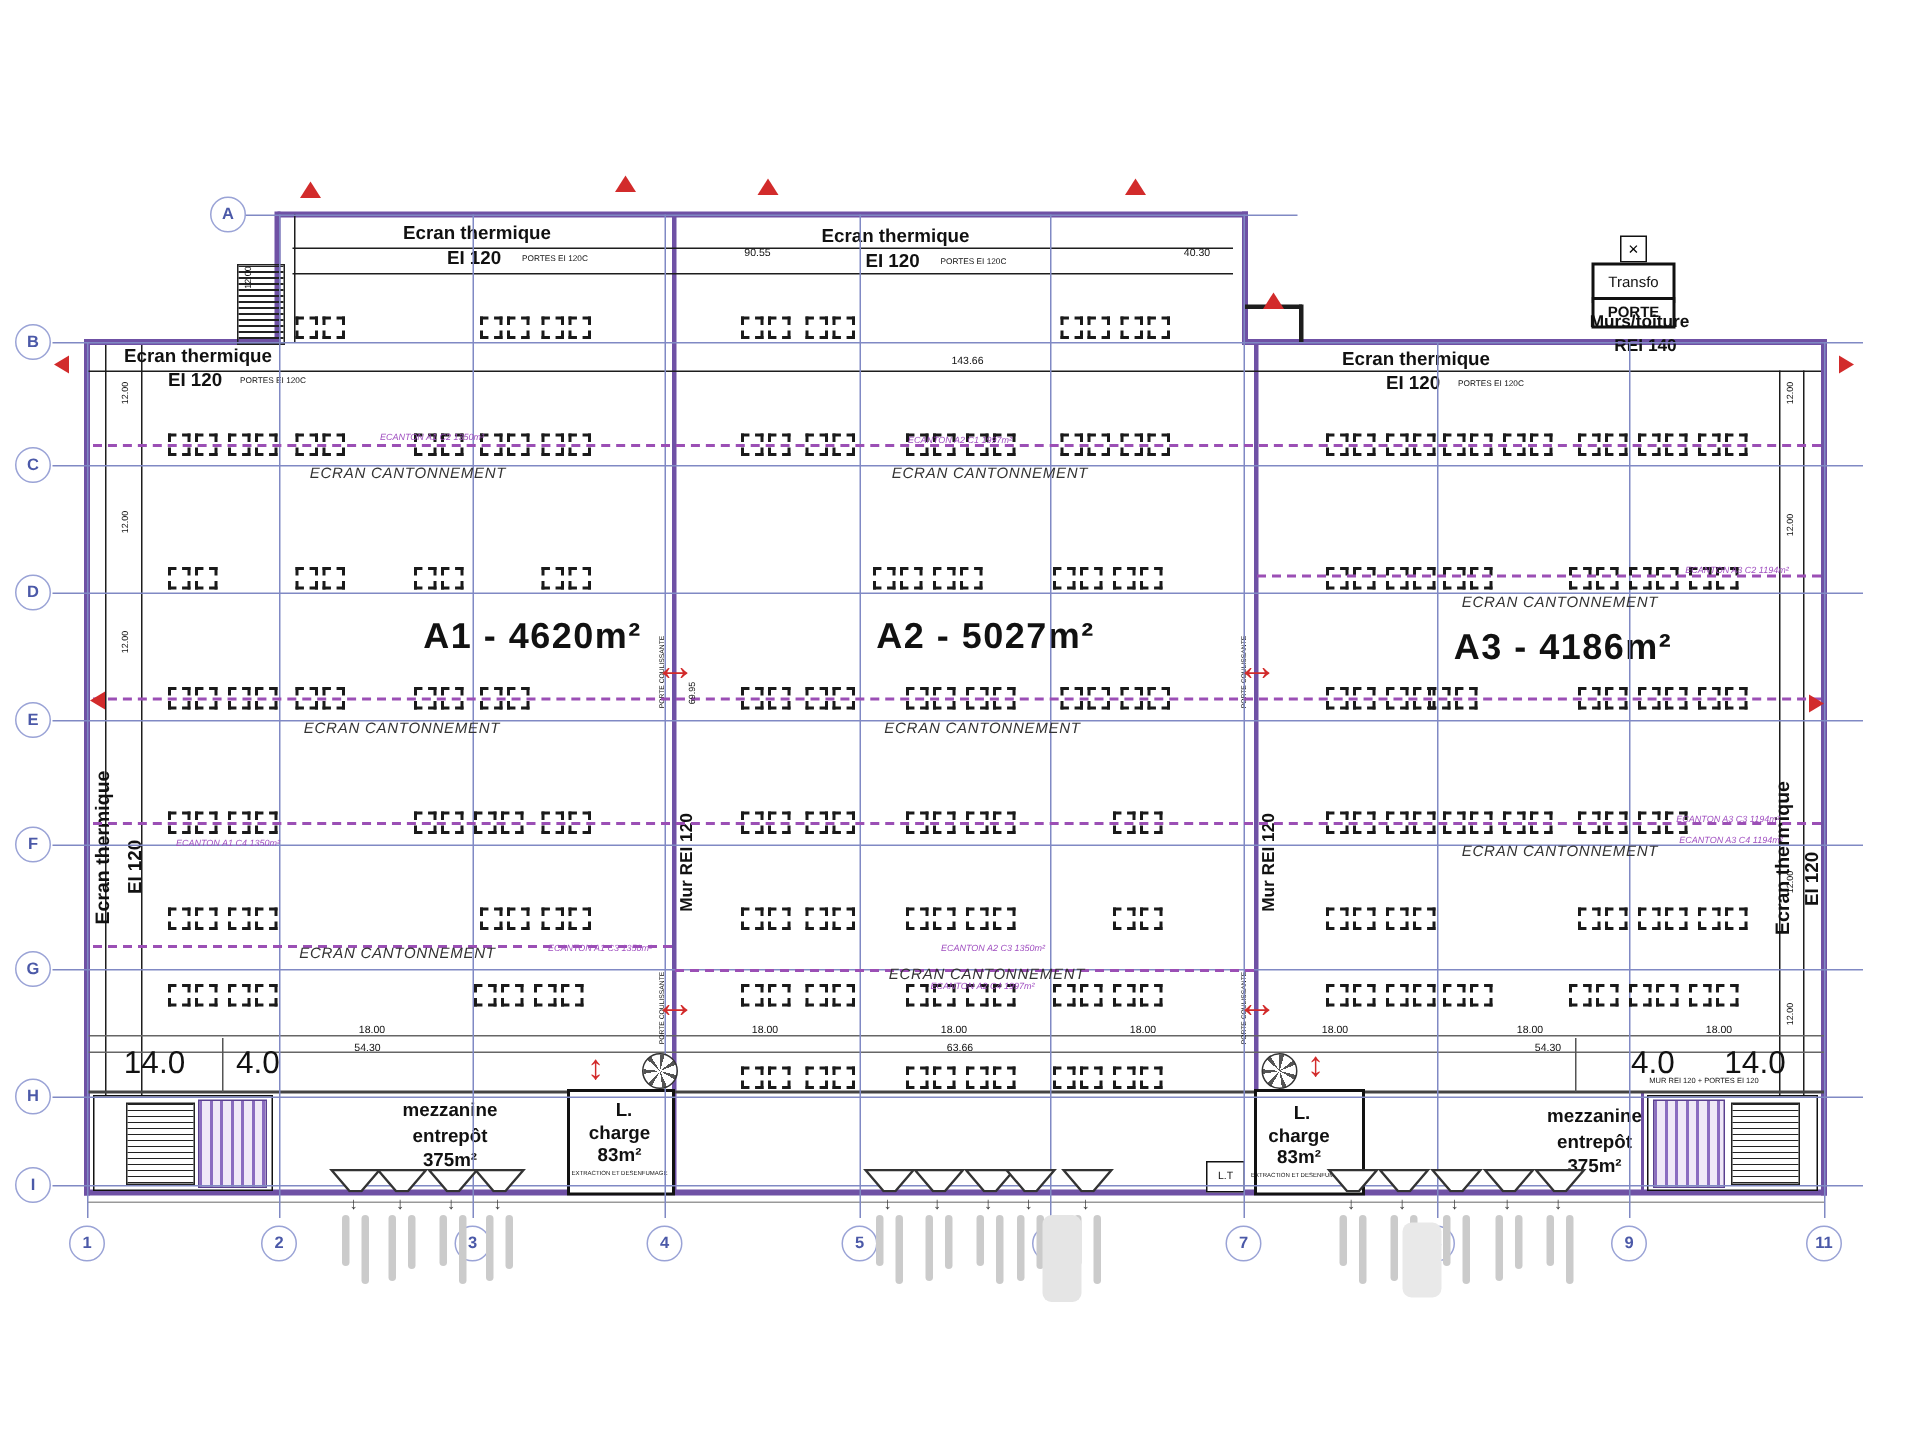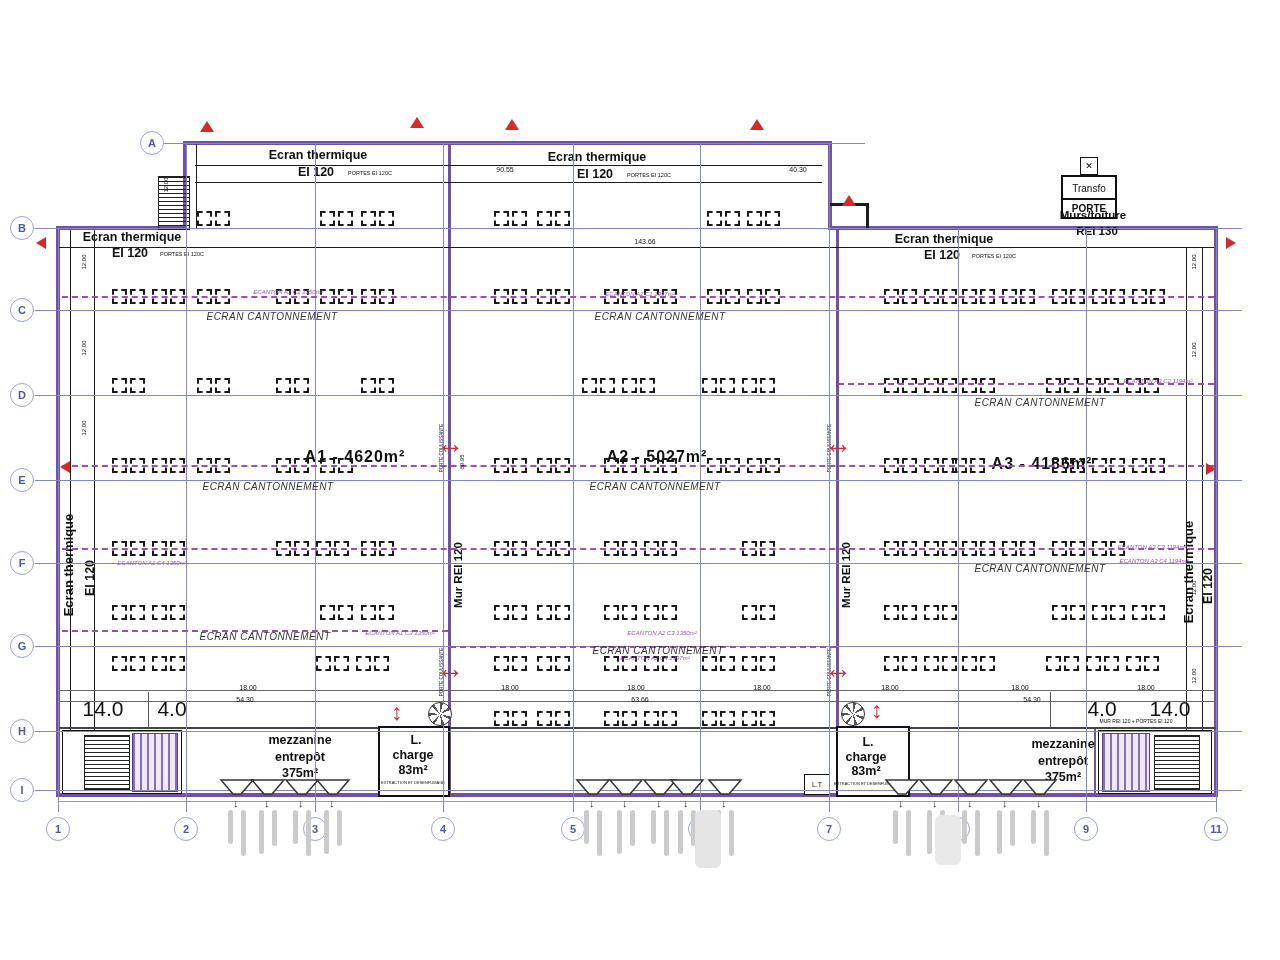--- a/index.html
+++ b/index.html
@@ -11,21 +11,21 @@
   .hline{position:absolute;height:1px;}
   .vline{position:absolute;width:1px;}
   .dashp{position:absolute;height:0;border-top:2px dashed #9B4FB5;}
   .bracket{position:absolute;width:11px;height:11px;border:2px dashed #1a1a1a;}
   .bubble{position:absolute;width:22px;height:22px;border:1.5px solid #9AA3D6;border-radius:50%;
           color:#4B59A8;font-size:11px;font-weight:bold;display:flex;align-items:center;
           justify-content:center;background:#fff;transform:translate(-50%,-50%);}
   .lbl{position:absolute;color:#111;white-space:nowrap;}
   .ctr{transform:translate(-50%,-50%);}
   .vtext{transform:translate(-50%,-50%) rotate(-90deg);}
-  .zone{font-size:16px;font-weight:bold;letter-spacing:1px;margin-top:32px;}
+  .zone{font-size:24px;font-weight:bold;letter-spacing:1px;}
   .wt{font-weight:bold;font-size:12.5px;}
   .wt2{font-weight:bold;font-size:11.5px;}
   .tiny{font-size:5.5px;}
   .ecl{font-style:italic;font-size:10px;color:#333;letter-spacing:0.5px;white-space:nowrap;}
   .ann{font-style:italic;font-size:6px;color:#A04FC0;white-space:nowrap;}
   .dim{font-size:7px;color:#111;white-space:nowrap;}
   .dimlg{font-size:21px;color:#111;white-space:nowrap;}
   .tri-up{position:absolute;width:0;height:0;border-left:7px solid transparent;
           border-right:7px solid transparent;border-bottom:11px solid #D22B2B;}
   .tri-left{position:absolute;width:0;height:0;border-top:6px solid transparent;
@@ -92,21 +92,21 @@
   <div class="thinbox" style="left:1080px;top:157px;width:16px;height:16px;font-size:9px;display:flex;align-items:center;justify-content:center;">
     <span>✕</span>
   </div>
   <div class="box" style="left:1061px;top:175px;width:52px;height:23px;display:flex;align-items:center;justify-content:center;">
     <span class="lbl" style="position:static;font-size:10px;">Transfo</span>
   </div>
   <div class="box" style="left:1061px;top:198px;width:52px;height:17px;display:flex;align-items:center;justify-content:center;">
     <span class="lbl" style="position:static;font-size:10px;font-weight:bold;">PORTE</span>
   </div>
   <div class="lbl wt2 ctr" style="left:1093px;top:215px;">Murs/toiture</div>
-  <div class="lbl wt2 ctr" style="left:1097px;top:231px;">REI 130</div>
+  <div class="lbl wt2 ctr" style="left:1097px;top:231px;">REI 140</div>
 
   <div class="lbl zone ctr" style="left:355px;top:425px;">A1 - 4620m²</div>
   <div class="lbl zone ctr" style="left:657px;top:425px;">A2 - 5027m²</div>
   <div class="lbl zone ctr" style="left:1042px;top:432px;">A3 - 4186m²</div>
 
   <div class="lbl wt ctr" style="left:318px;top:155px;">Ecran thermique</div>
   <div class="lbl wt ctr" style="left:316px;top:172px;">EI 120</div>
   <div class="lbl tiny" style="left:348px;top:170px;">PORTES EI 120C</div>
 
   <div class="lbl wt ctr" style="left:597px;top:157px;">Ecran thermique</div>

